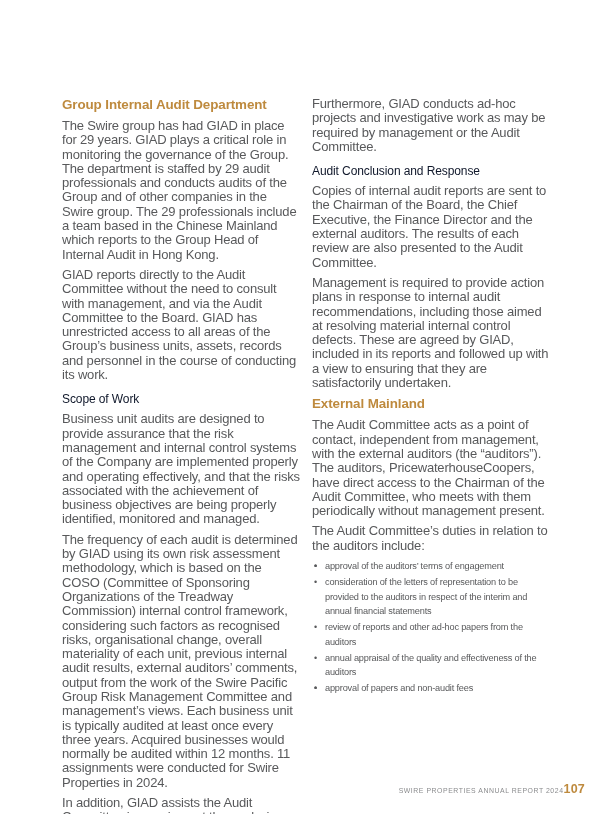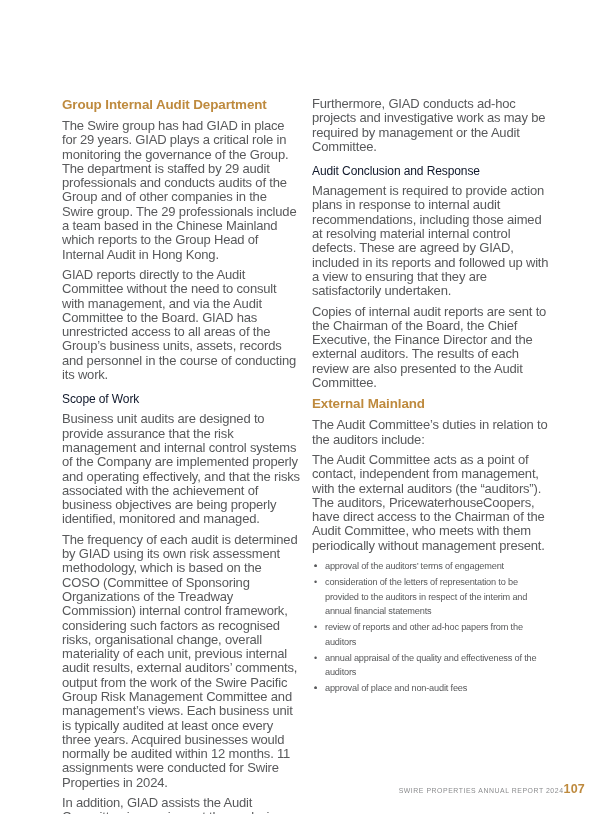--- a/index.html
+++ b/index.html
@@ -100,26 +100,26 @@
     <h3>Scope of Work</h3>
     <p>Business unit audits are designed to provide assurance that the risk management and internal control systems of the Company are implemented properly and operating effectively, and that the risks associated with the achievement of business objectives are being properly identified, monitored and managed.</p>
     <p>The frequency of each audit is determined by GIAD using its own risk assessment methodology, which is based on the COSO (Committee of Sponsoring Organizations of the Treadway Commission) internal control framework, considering such factors as recognised risks, organisational change, overall materiality of each unit, previous internal audit results, external auditors’ comments, output from the work of the Swire Pacific Group Risk Management Committee and management’s views. Each business unit is typically audited at least once every three years. Acquired businesses would normally be audited within 12 months. 11 assignments were conducted for Swire Properties in 2024.</p>
     <p>In addition, GIAD assists the Audit Committee in carrying out the analysis and independent appraisal of the adequacy and effectiveness of the Group’s risk management and internal control systems through its review of the process by which management has completed the annual control self-assessment, and the results of this assessment.</p>
   </div>
 
   <div class="col col-right">
     <p>Furthermore, GIAD conducts ad-hoc projects and investigative work as may be required by management or the Audit Committee.</p>
 
     <h3>Audit Conclusion and Response</h3>
+    <p>Copies of internal audit reports are sent to the Chairman of the Board, the Chief Executive, the Finance Director and the external auditors. The results of each review are also presented to the Audit Committee.</p>
     <p>Management is required to provide action plans in response to internal audit recommendations, including those aimed at resolving material internal control defects. These are agreed by GIAD, included in its reports and followed up with a view to ensuring that they are satisfactorily undertaken.</p>
-    <p>Copies of internal audit reports are sent to the Chairman of the Board, the Chief Executive, the Finance Director and the external auditors. The results of each review are also presented to the Audit Committee.</p>
 
     <h2>External Mainland</h2>
+    <p>The Audit Committee acts as a point of contact, independent from management, with the external auditors (the “auditors”). The auditors, PricewaterhouseCoopers, have direct access to the Chairman of the Audit Committee, who meets with them periodically without management present.</p>
     <p>The Audit Committee’s duties in relation to the auditors include:</p>
-    <p>The Audit Committee acts as a point of contact, independent from management, with the external auditors (the “auditors”). The auditors, PricewaterhouseCoopers, have direct access to the Chairman of the Audit Committee, who meets with them periodically without management present.</p>
 
     <ul class="duties">
       <li>
         <span class="bullet-dot">•</span>
       </li>
       <li>
         <span class="bullet-dot">•</span>
         <span>approval of the auditors’ terms of engagement</span>
       </li>
       <li>
@@ -132,21 +132,21 @@
       </li>
       <li>
         <span class="bullet-dot">•</span>
         <span>annual appraisal of the quality and effectiveness of the auditors</span>
       </li>
       <li>
         <span class="bullet-dot">•</span>
       </li>
       <li>
         <span class="bullet-dot">•</span>
-        <span>approval of place and non-audit fees</span>
+        <span>approval of papers and non-audit fees</span>
       </li>
     </ul>
   </div>
 
   <div class="footer">
     <span class="report-label">SWIRE PROPERTIES ANNUAL REPORT 2024</span>
     <span class="page-number">107</span>
   </div>
 
 </div>

